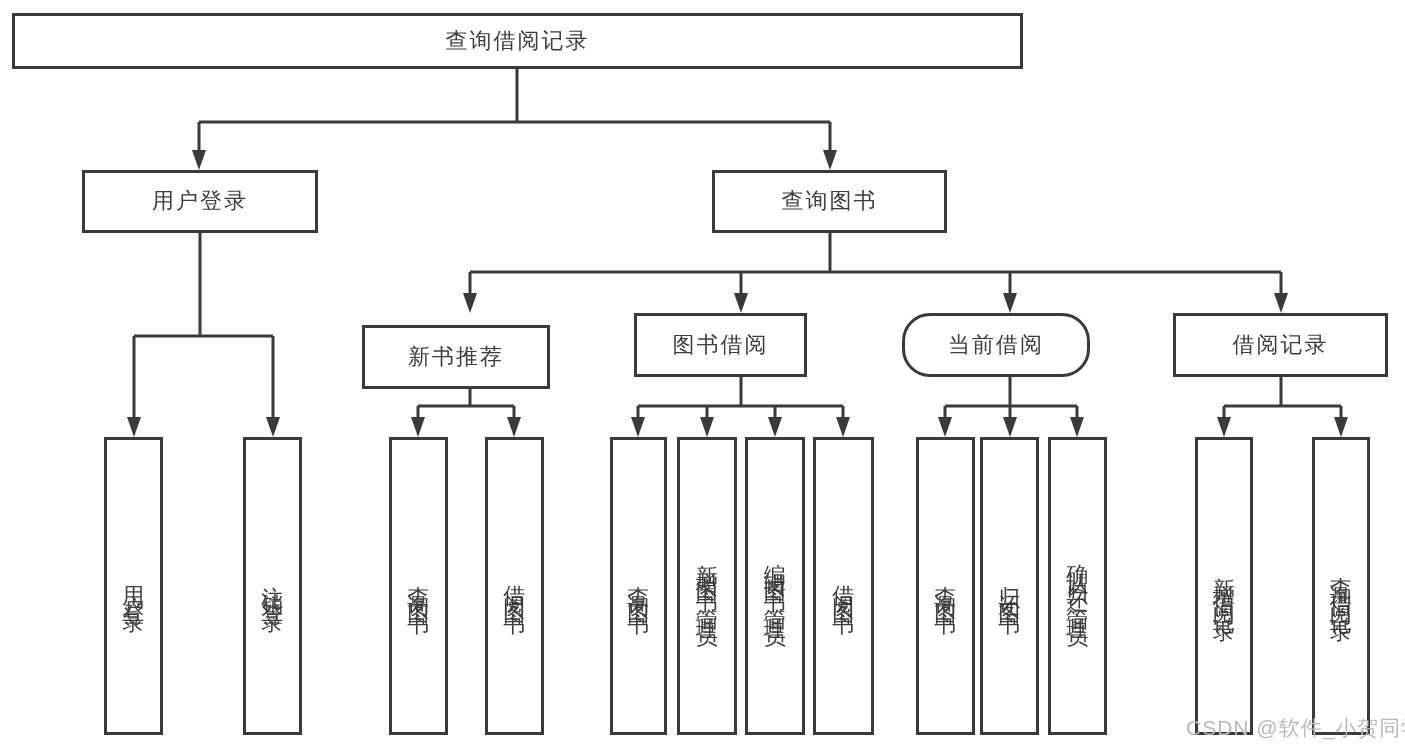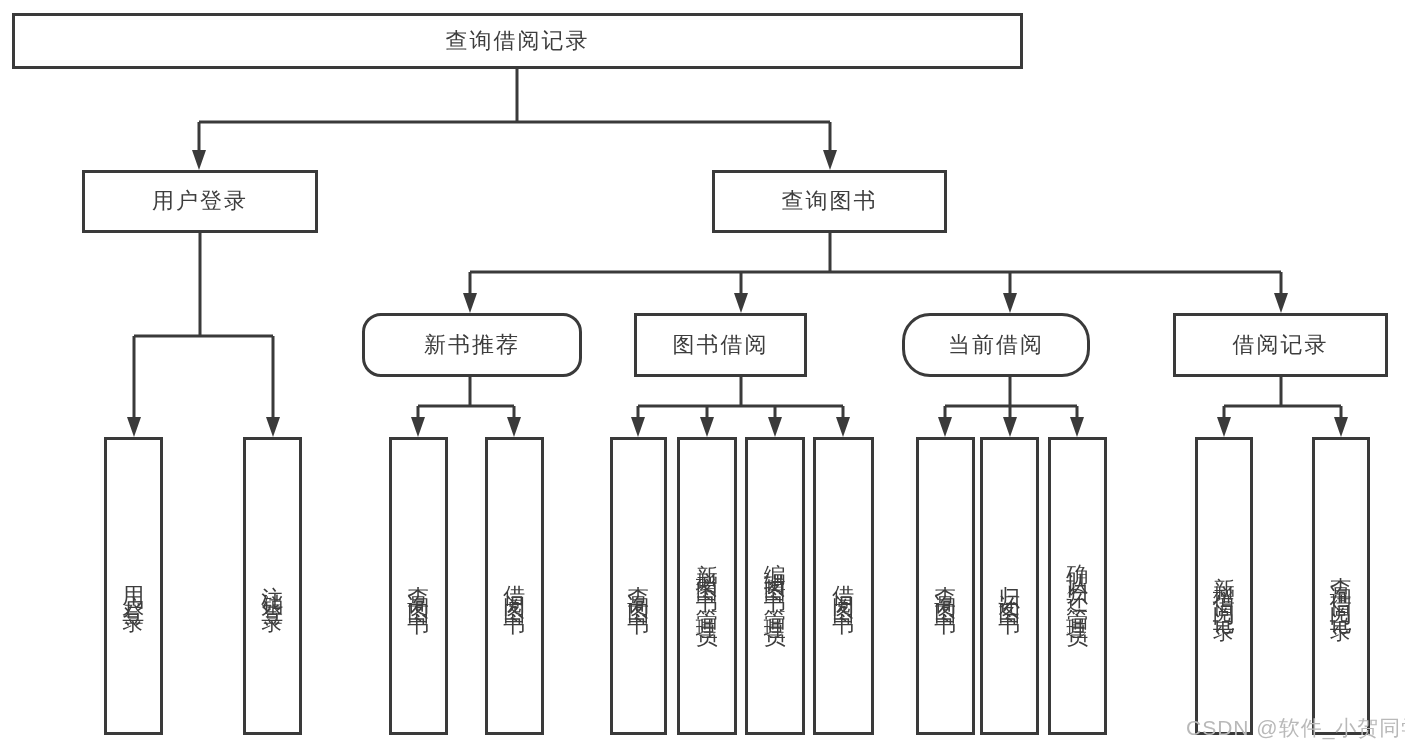--- a/index.html
+++ b/index.html
@@ -67,21 +67,21 @@
     <span class="lbl">查询借阅记录</span>
   </div>
 
   <div class="box" style="left:82px;top:170px;width:236px;height:63px;">
     <span class="lbl">用户登录</span>
   </div>
   <div class="box" style="left:712px;top:170px;width:235px;height:63px;">
     <span class="lbl">查询图书</span>
   </div>
 
-  <div class="box" style="left:362px;top:313px;width:220px;height:64px;border-radius:19px;">
+  <div class="box" style="left:362px;top:325px;width:188px;height:64px;">
     <span class="lbl">新书推荐</span>
   </div>
   <div class="box" style="left:634px;top:313px;width:173px;height:64px;">
     <span class="lbl">图书借阅</span>
   </div>
   <div class="box" style="left:902px;top:313px;width:188px;height:64px;border-radius:28px;">
     <span class="lbl">当前借阅</span>
   </div>
   <div class="box" style="left:1173px;top:313px;width:215px;height:64px;">
     <span class="lbl">借阅记录</span>

